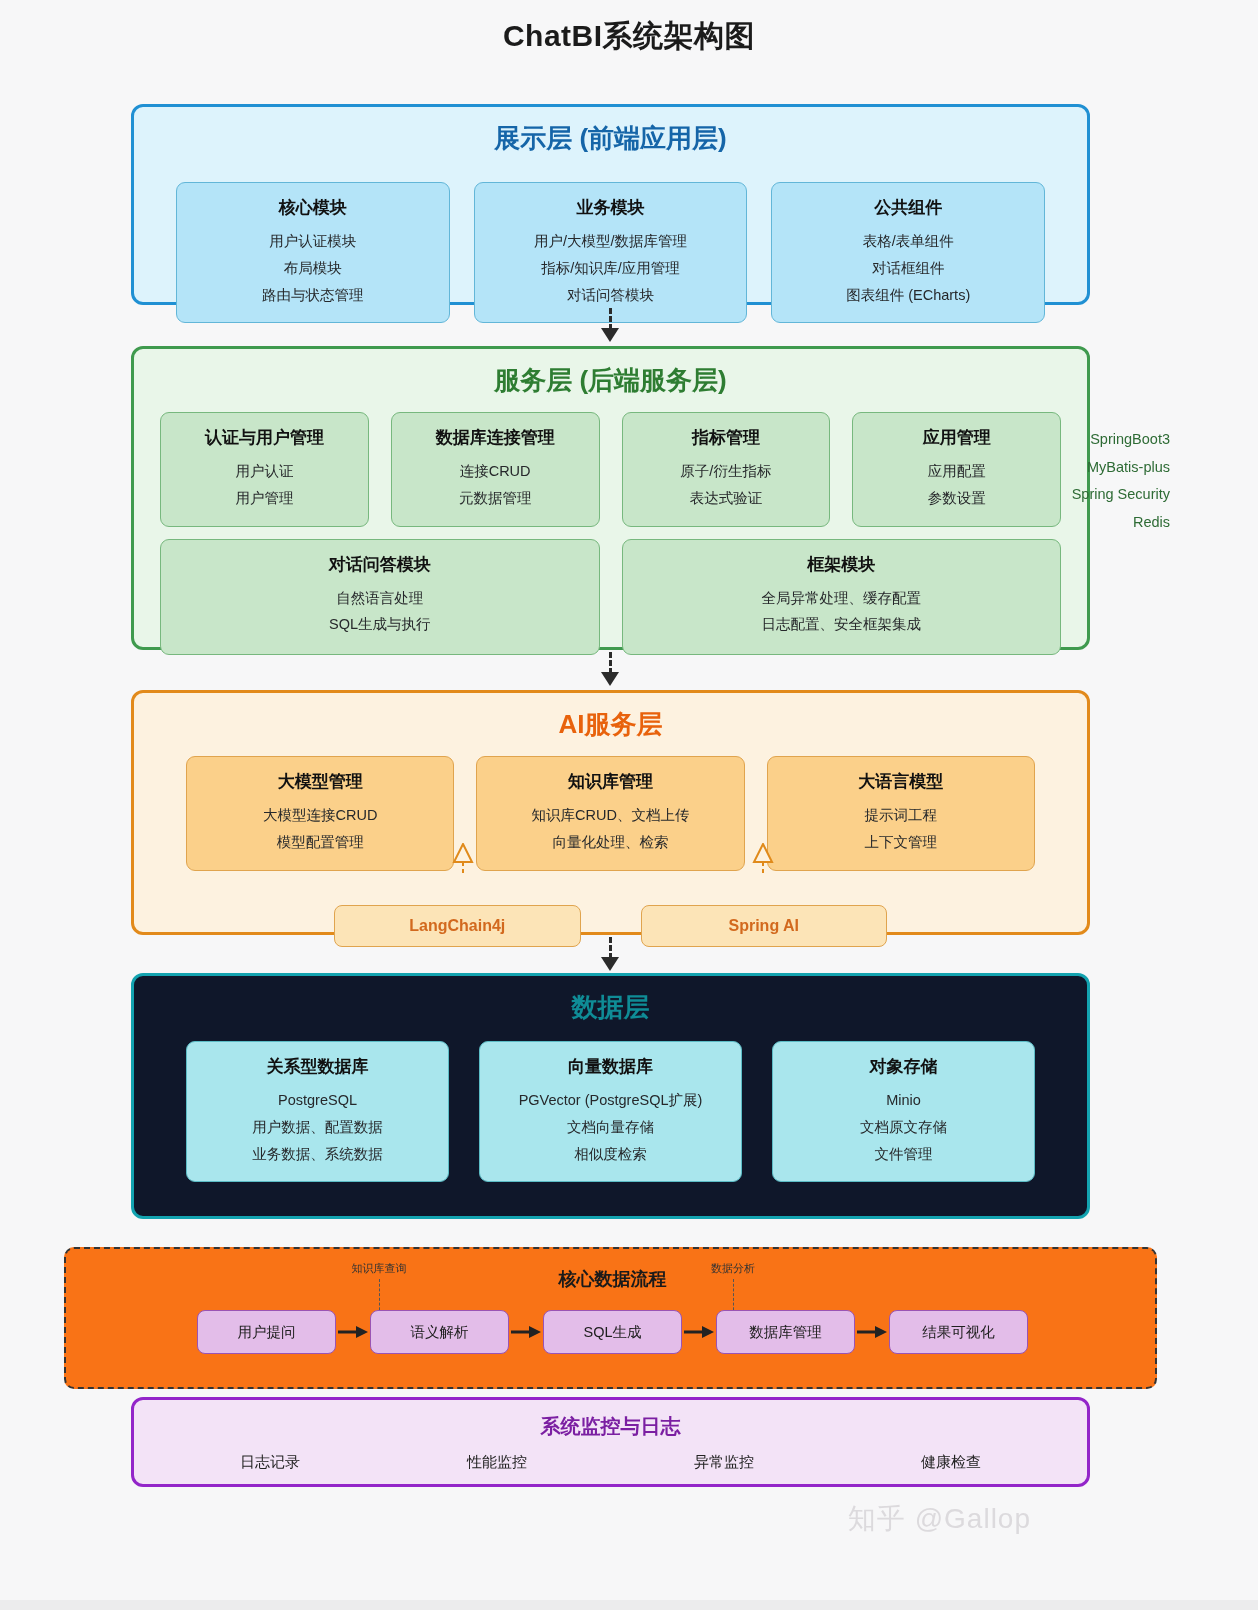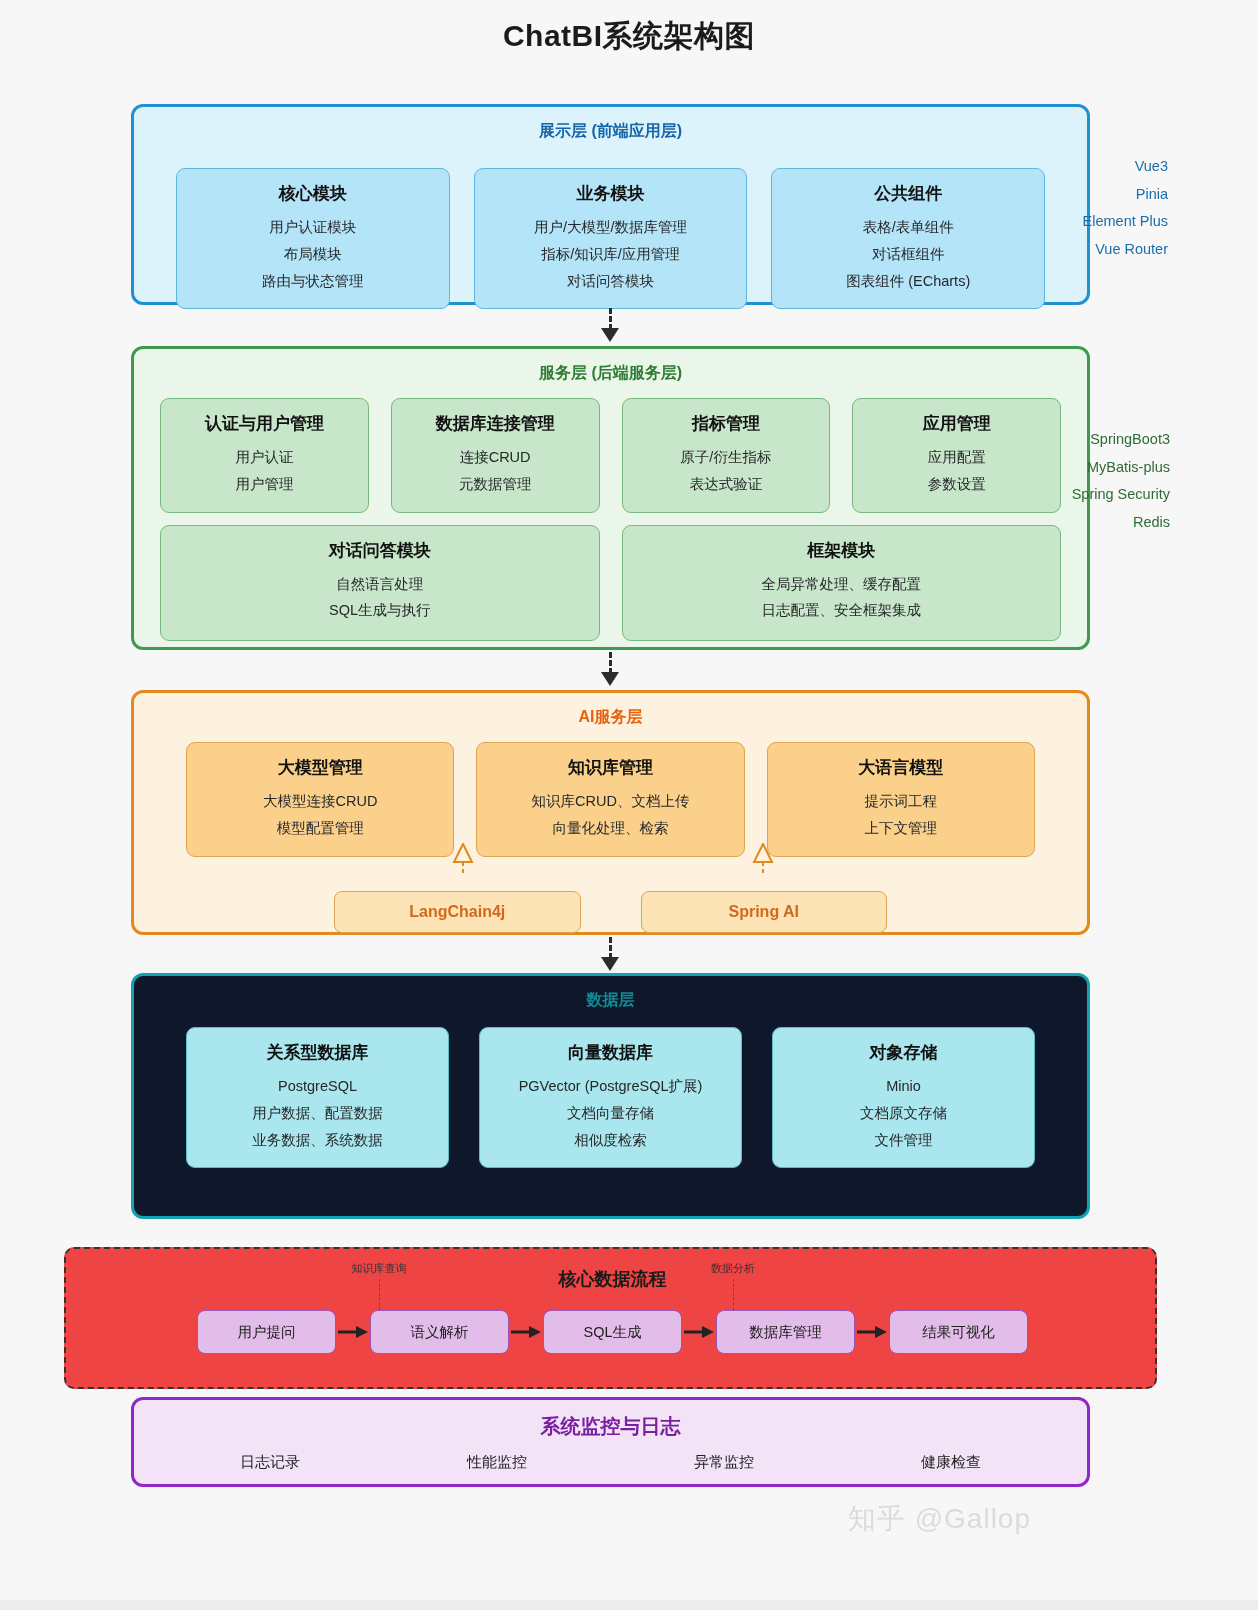--- a/index.html
+++ b/index.html
@@ -19,21 +19,21 @@
     color:#1b1b1b;
   }
 
   
   .layer{
     position:absolute;
     border-radius:12px;
     box-sizing:border-box;
   }
   .layer-title{
-    text-align:center;font-weight:bold;font-size:16px;
+    text-align:center;font-weight:bold;font-size:26px;
     margin-top:14px;
   }
   .cards{
     display:flex;gap:22px;
     padding:0 40px;
     margin-top:14px;
     box-sizing:border-box;
   }
   .card{
     flex:1;
@@ -89,21 +89,21 @@
     background:#0f172a;border:3px solid #13a3b0;
   }
   #datalayer .layer-title{color:#0f8c96;}
   #datalayer .card{background:#a9e6ed;border:1.5px solid #5bbcc6;}
   #datalayer .cards{padding:0 52px;gap:30px;margin-top:16px;}
 
   
   #flow{
     position:absolute;left:64px;top:1247px;width:1093px;height:142px;
     border:2px dashed #333;border-radius:10px;box-sizing:border-box;
-    background:#ef4444;
+    background:#f97316;
   }
   .flow-title{
     position:absolute;left:0;top:18px;width:1093px;text-align:center;
     font-size:18px;font-weight:bold;color:#1a1a1a;
   }
   .flow-strip{
     position:absolute;left:0;top:57px;width:1093px;height:52px;
     display:flex;align-items:center;justify-content:center;gap:0;
   }
   .flow-box{
@@ -184,26 +184,20 @@
       </div>
       <div class="card">
         <div class="card-title">公共组件</div>
         <div class="card-line">表格/表单组件</div>
         <div class="card-line">对话框组件</div>
         <div class="card-line">图表组件 (ECharts)</div>
       </div>
     </div>
   </div>
 
-  <div class="tech" id="tech-frontend">
-    <div>Vue3</div>
-    <div>Pinia</div>
-    <div>Element Plus</div>
-    <div>Vue Router</div>
-  </div>
 
   <div class="connector" style="left:598px;top:308px;height:38px;">
     <div class="conn-line"></div>
       <div class="conn-head"></div>
   </div>
 
   <div class="layer" id="service">
     <div class="layer-title">服务层 (后端服务层)</div>
     <div class="cards">
       <div class="card">

